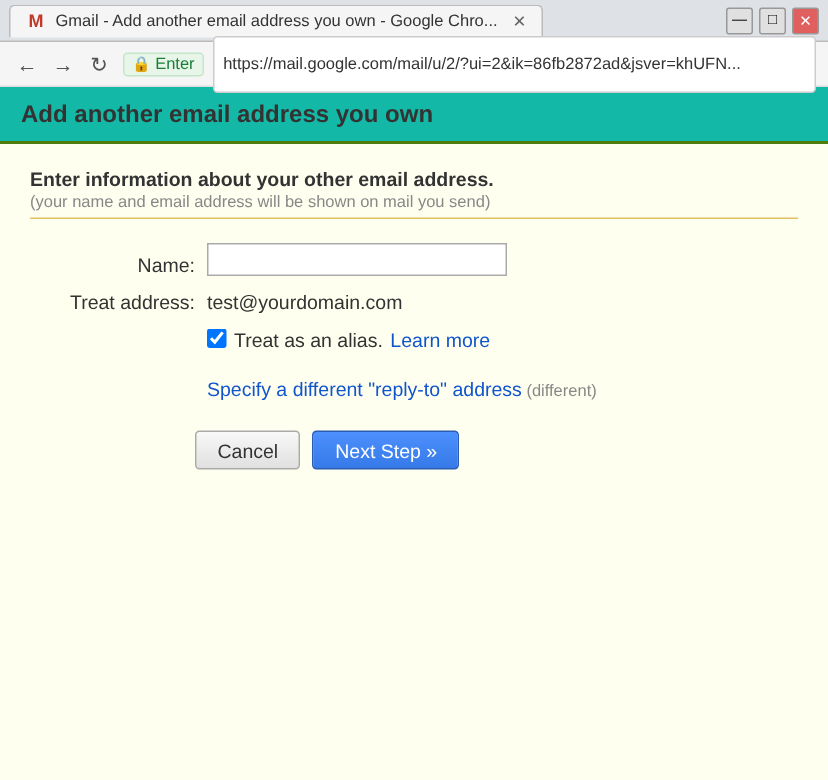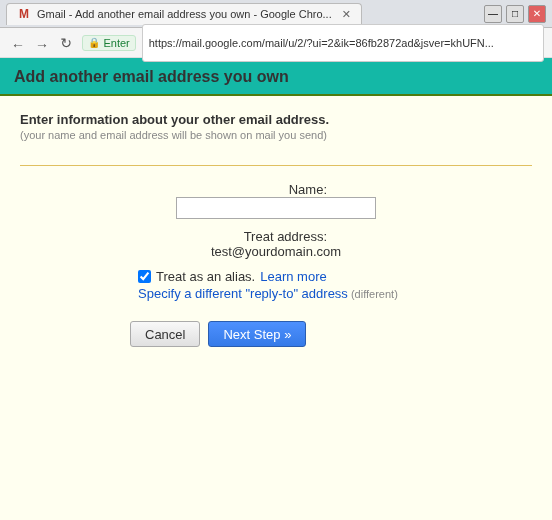--- a/index.html
+++ b/index.html
@@ -146,34 +146,33 @@
     }
     .dialog-description {
       font-size: 13px;
       font-weight: bold;
       color: #333;
       margin-bottom: 2px;
     }
     .dialog-subdesc {
       font-size: 11px;
       color: #888;
-      margin-bottom: 24px;
+      margin-bottom: 4px;
     }
     .divider {
       border: none;
       border-top: 1px solid #e0c060;
       margin: 0 0 16px 0;
     }
 
     
     .form-row {
       display: flex;
-      align-items: center;
+      align-items: flex-end;
       margin-bottom: 10px;
-      flex-direction: column;
     }
     .form-label {
       text-align: right;
       width: 110px;
       margin-right: 8px;
       color: #333;
       font-size: 13px;
     }
     .form-input {
       border: 1px solid #aaa;
@@ -184,23 +183,22 @@
       background: white;
     }
     .form-value {
       font-size: 13px;
       color: #333;
     }
 
     
     .checkbox-row {
       display: flex;
-      align-items: center;
       margin-left: 118px;
-      margin-bottom: 2px;
+      margin-bottom: 18px;
       gap: 5px;
     }
     .checkbox-row input[type="checkbox"] {
       width: 13px;
       height: 13px;
       cursor: pointer;
     }
     .checkbox-label {
       font-size: 13px;
       color: #333;

